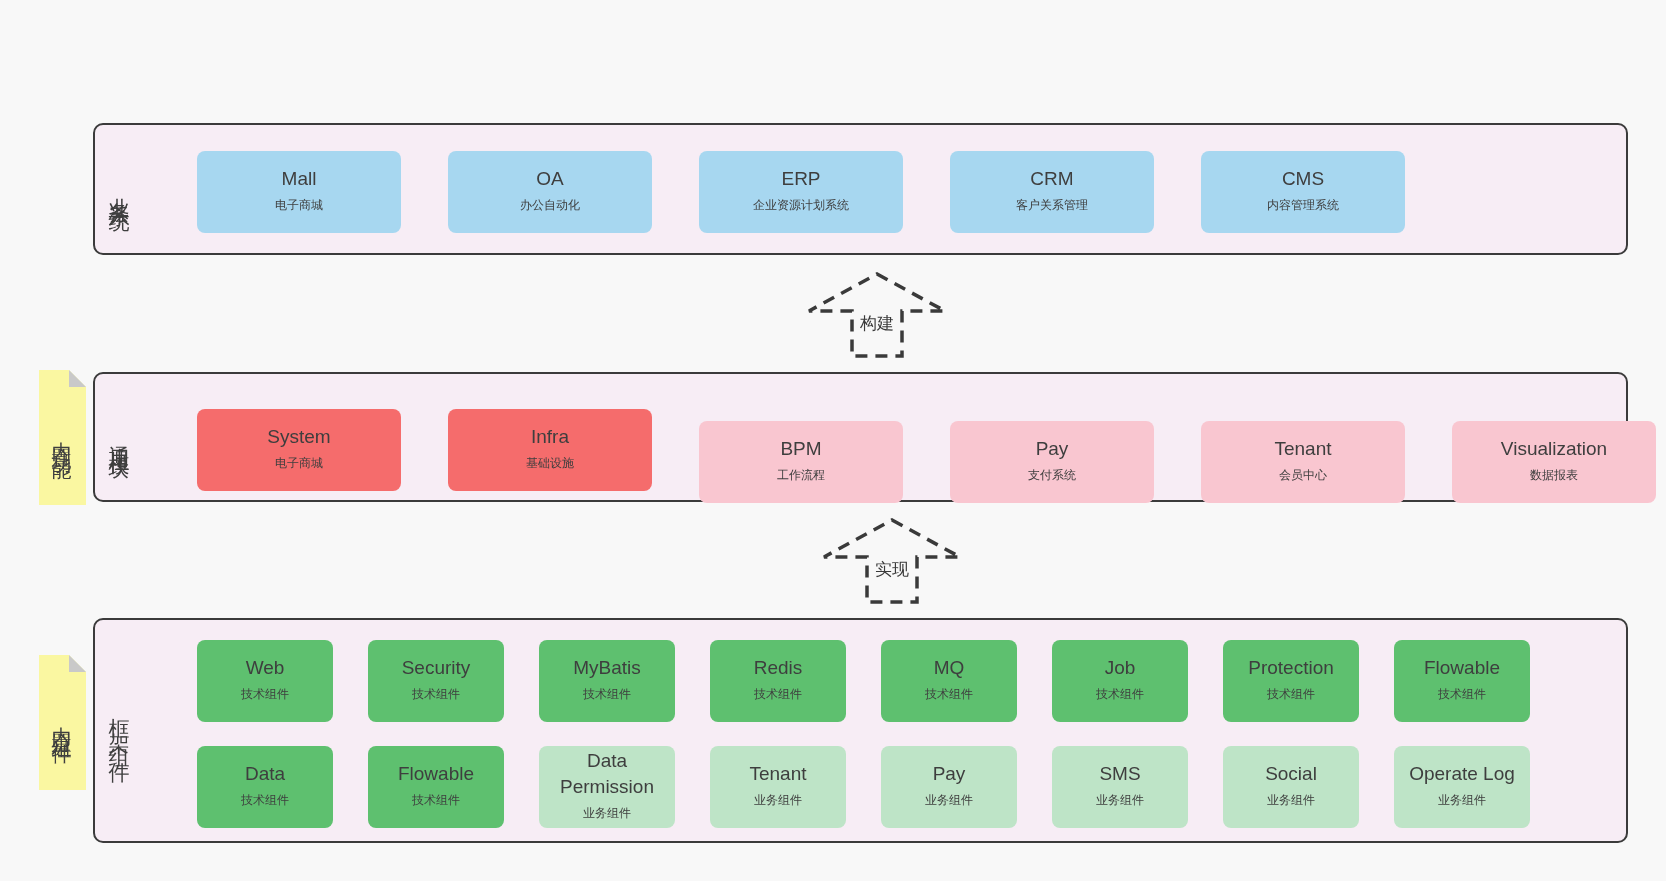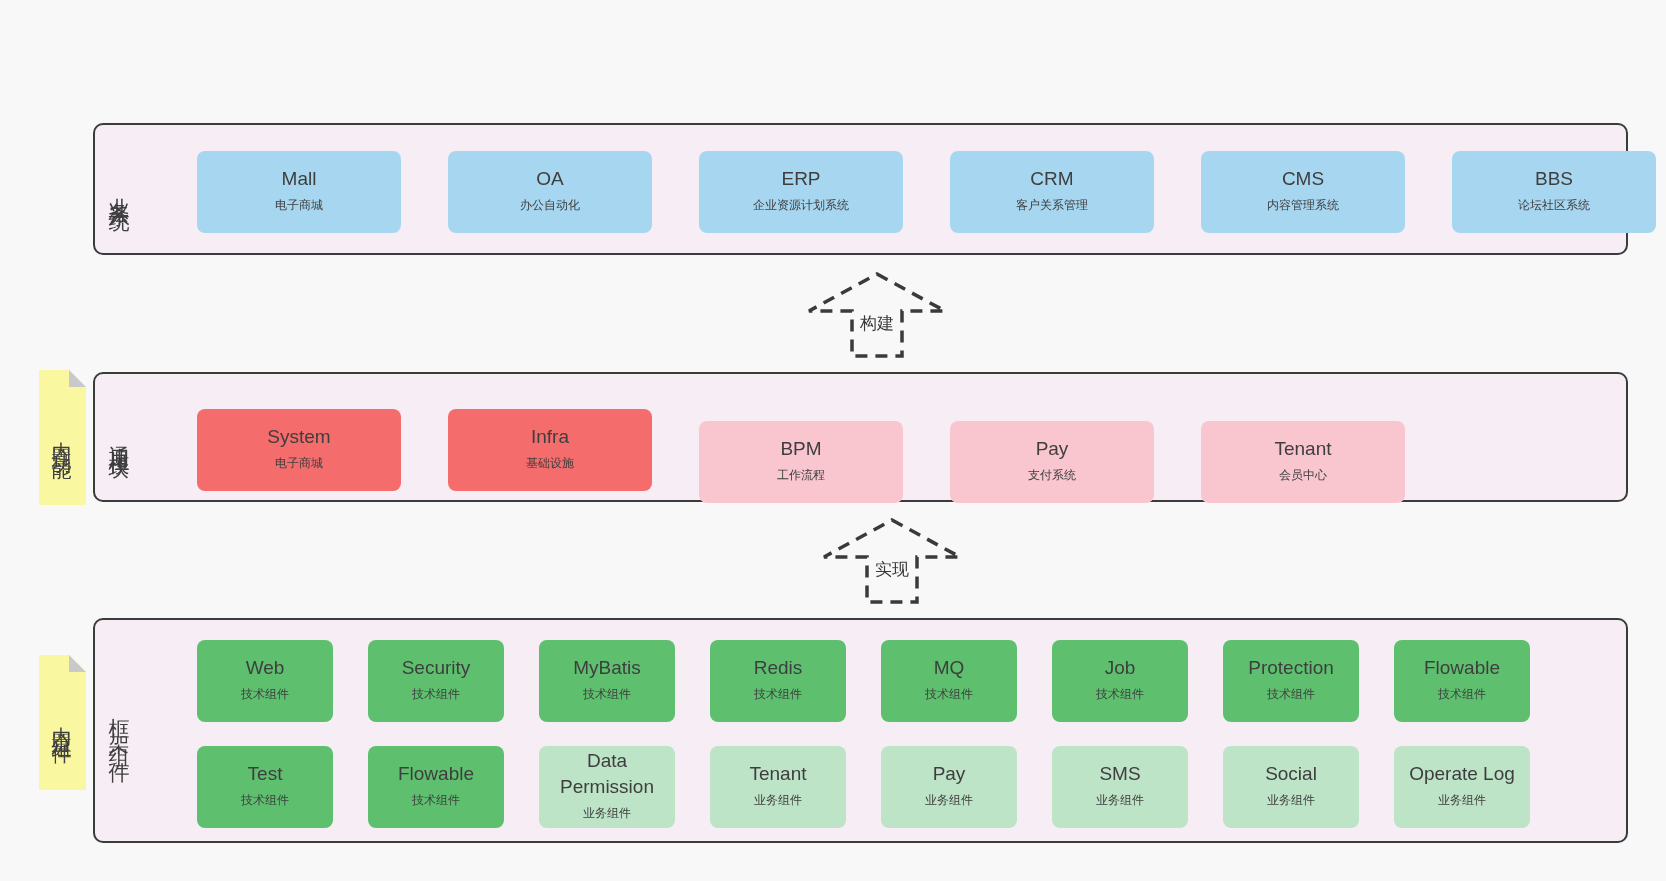--- a/index.html
+++ b/index.html
@@ -88,24 +88,20 @@
       <div class="sub">企业资源计划系统</div>
     </div>
     <div class="box box-wide blue">
       <div class="title">CRM</div>
       <div class="sub">客户关系管理</div>
     </div>
     <div class="box box-wide blue">
       <div class="title">CMS</div>
       <div class="sub">内容管理系统</div>
     </div>
-    <div class="box box-wide blue">
-      <div class="title">BBS</div>
-      <div class="sub">论坛社区系统</div>
-    </div>
   </div>
 </div>
 
 <div class="arrow" id="arrow-build">
   <svg width="142" height="88" viewBox="0 0 142 88">
     <polygon points="71,3 139,40 96,40 96,85 46,85 46,40 3,40" fill="#f8f8f8" stroke="#3a3a3a" stroke-width="3.5" stroke-dasharray="12 8"></polygon>
   </svg>
   <span class="arrow-label">构建</span>
 </div>
 
@@ -130,20 +126,24 @@
       <div class="sub">工作流程</div>
     </div>
     <div class="box box-wide pink">
       <div class="title">Pay</div>
       <div class="sub">支付系统</div>
     </div>
     <div class="box box-wide pink">
       <div class="title">Tenant</div>
       <div class="sub">会员中心</div>
     </div>
+    <div class="box box-wide pink">
+      <div class="title">Visualization</div>
+      <div class="sub">数据报表</div>
+    </div>
   </div>
 </div>
 
 <div class="arrow" id="arrow-implement">
   <svg width="142" height="88" viewBox="0 0 142 88">
     <polygon points="71,3 139,40 96,40 96,85 46,85 46,40 3,40" fill="#f8f8f8" stroke="#3a3a3a" stroke-width="3.5" stroke-dasharray="12 8"></polygon>
   </svg>
   <span class="arrow-label">实现</span>
 </div>
 
@@ -183,21 +183,21 @@
       <div class="title">Protection</div>
       <div class="sub">技术组件</div>
     </div>
     <div class="box box-narrow green">
       <div class="title">Flowable</div>
       <div class="sub">技术组件</div>
     </div>
   </div>
   <div class="band" id="components-row-2">
     <div class="box box-narrow green">
-      <div class="title">Test</div>
+      <div class="title">Data</div>
       <div class="sub">技术组件</div>
     </div>
     <div class="box box-narrow green">
       <div class="title">Flowable</div>
       <div class="sub">技术组件</div>
     </div>
     <div class="box box-narrow lightgreen">
       <div class="title">Data Permission</div>
       <div class="sub">业务组件</div>
     </div>

